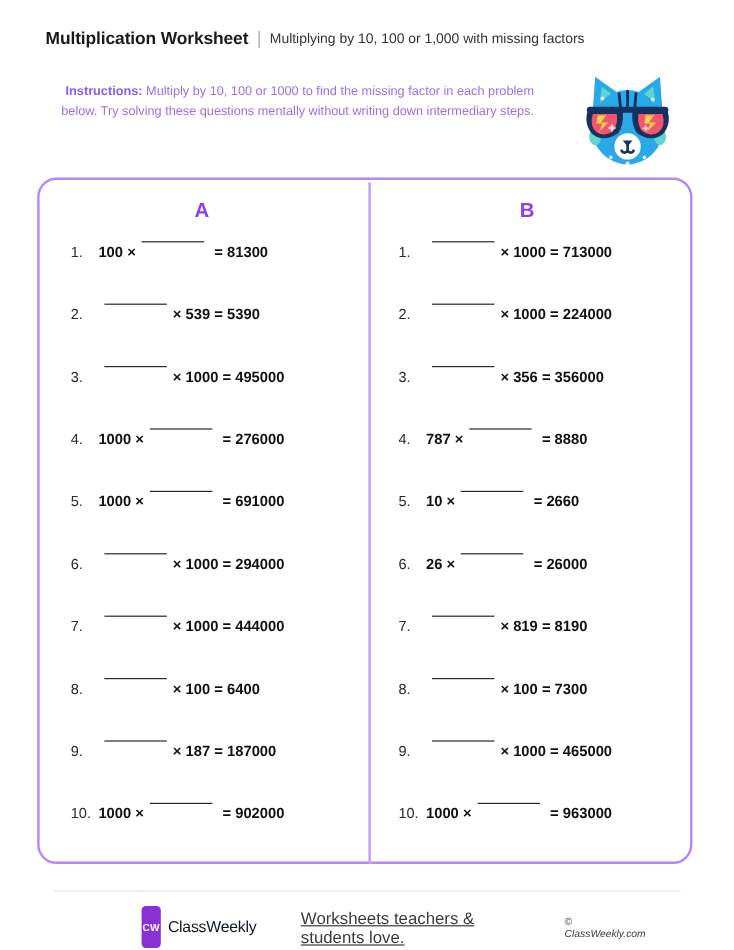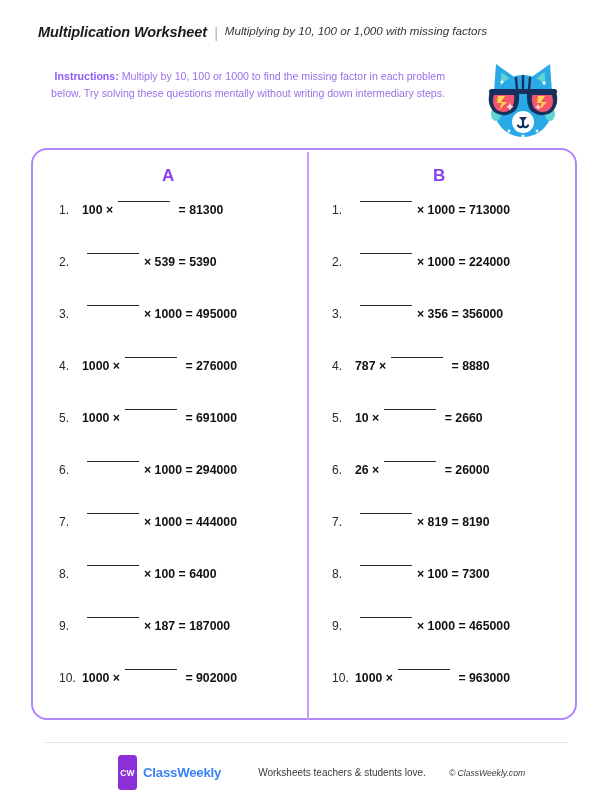--- a/index.html
+++ b/index.html
@@ -16,22 +16,21 @@
     position: relative;
   }
 
   
   .header {
     position: absolute;
     left: 38px;
     top: 24px;
     width: 536px;
     display: flex;
-    align-items: flex-start;
-    font-style: italic;
+    align-items: center;
   }
   .title-main {
     font-size: 14.5px;
     font-weight: bold;
     color: #1a1a1a;
     letter-spacing: -0.1px;
     white-space: nowrap;
   }
   .title-pipe {
     color: #b0b0b0;
@@ -175,28 +174,29 @@
     font-size: 8.4px;
     font-weight: bold;
     display: flex;
     align-items: center;
     justify-content: center;
     letter-spacing: 0.2px;
   }
   .logo-word {
     margin-left: 6px;
     font-size: 13.2px;
-    font-weight: bold;
-    color: #3b82f6;
+    font-weight: normal;
+    color: #0f172a;
     letter-spacing: -0.2px;
   }
   .footer-tag {
     margin-left: 37px;
-    font-size: 10px;
+    font-size: 14px;
     color: #3a3a3a;
+    text-decoration: underline;
   }
   .footer-copy {
     margin-left: 23px;
     font-size: 8.6px;
     color: #3a3a3a;
     font-style: italic;
   }
 </style>
 </head>
 <body>

